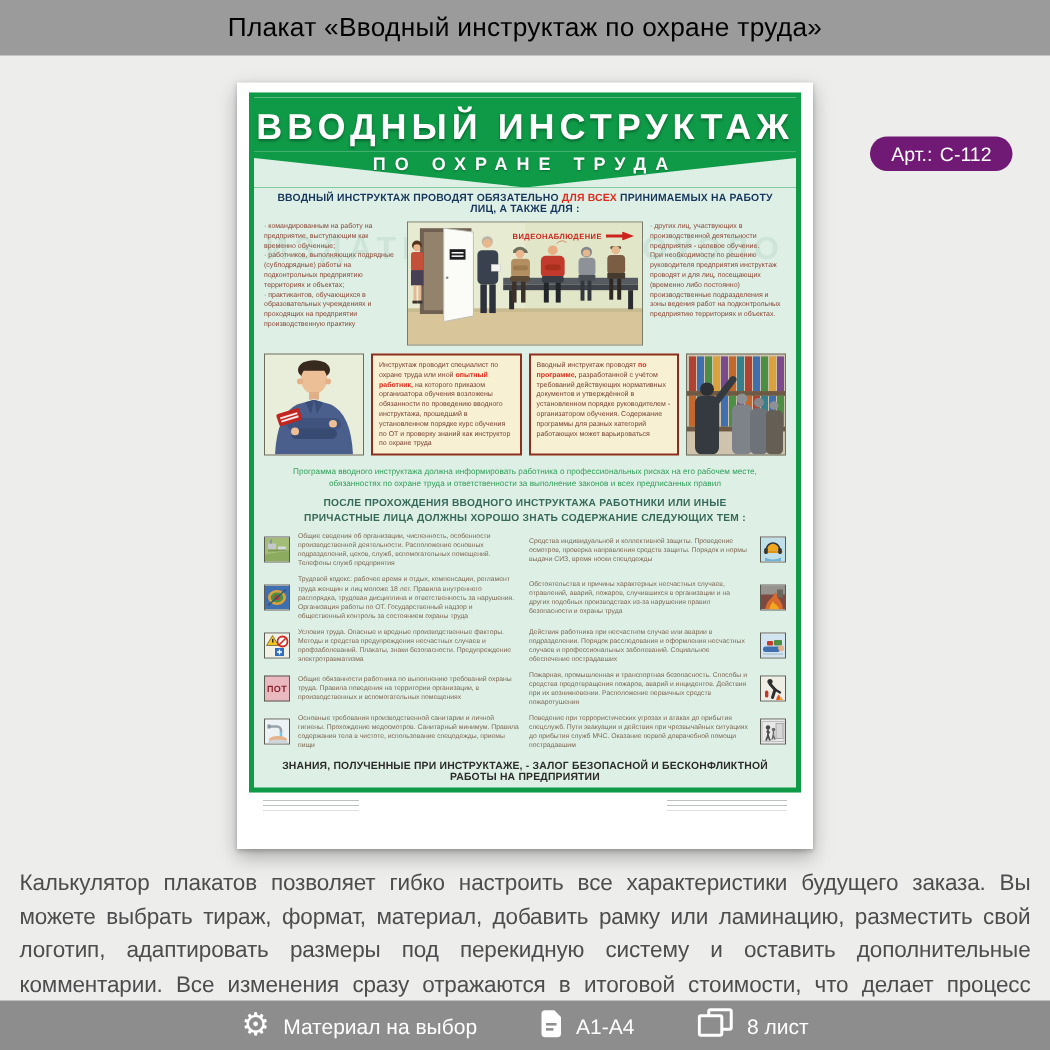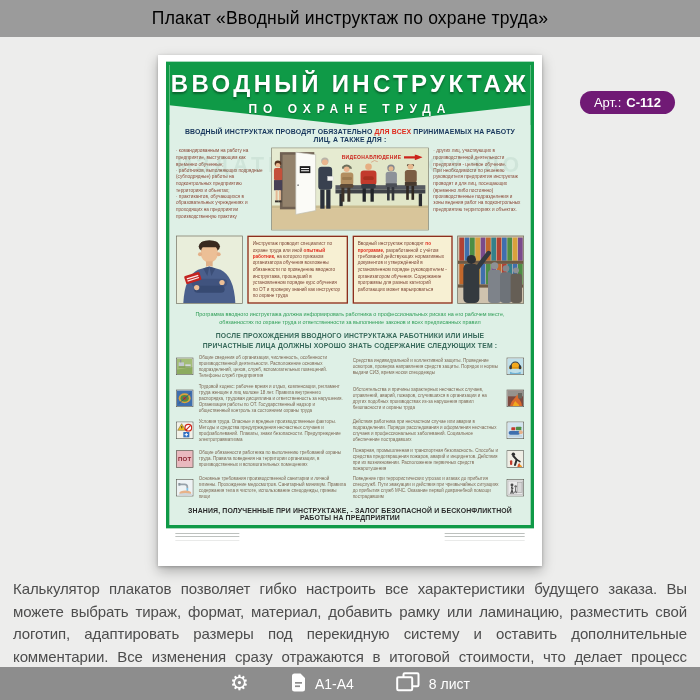--- a/index.html
+++ b/index.html
@@ -7,21 +7,21 @@
   body { font-family:"Liberation Sans","DejaVu Sans",sans-serif; background:#ededec; position:relative; }
 
   
   .header-bar { position:absolute; top:0; left:0; width:700px; height:37px; background:#9b9b9b;
     display:flex; align-items:center; justify-content:center; }
   .header-bar h1 { color:#000000; font-size:17.5px; font-weight:400; letter-spacing:.2px; }
 
   
   .art-badge { position:absolute; top:57px; right:25px; background:#701a75; color:#fff;
     border-radius:13px; padding:4px 14px; font-size:13px; display:flex; gap:5px; align-items:center;margin-top:34px; }
-  .art-badge b { font-weight:700; }
+  .art-badge b { font-weight:400; }
 
   
   .poster { position:absolute; left:158px; top:55px; width:384px; height:511px; background:#fff;
     box-shadow:0 5px 12px rgba(0,0,0,.28), 0 1px 3px rgba(0,0,0,.22); }
   .poster-scale { width:576px; height:766px; transform:scale(.66667); transform-origin:0 0;
     padding:10px 12px 0; position:relative; }
   .frame { border:5px solid #0f9a47; background:#def0e6; height:700px; overflow:hidden;
     display:flex; flex-direction:column; position:relative; }
 
   .watermark { position:absolute; left:0; width:100%; text-align:center; font-weight:700;
@@ -406,20 +406,21 @@
       <div class="imp imp-r"></div>
     </div>
   </div>
 </div>
 
 <p class="description">Калькулятор плакатов позволяет гибко настроить все характеристики будущего заказа. Вы можете выбрать тираж, формат, материал, добавить рамку или ламинацию, разместить свой логотип, адаптировать размеры под перекидную систему и оставить дополнительные комментарии. Все изменения сразу отражаются в итоговой стоимости, что делает процесс заказа быстрым и прозрачным</p>
 
 <div class="footer-bar">
   <div class="f-item">
     <span class="gear-glyph">⚙</span>
+    <span>Материал на выбор</span>
   </div>
   <div class="f-item">
     <span>
       <svg width="15" height="19" viewBox="0 0 15 19">
           <path d="M1 3 a2.5 2.5 0 0 1 2.5 -2.5 h6 l4.5 4.5 v11 a2.5 2.5 0 0 1 -2.5 2.5 h-8 a2.5 2.5 0 0 1 -2.5 -2.5 z" fill="#fff"></path>
           <rect x="4" y="9" width="7" height="1.7" fill="#8d8d8d"></rect>
           <rect x="4" y="12.4" width="5" height="1.7" fill="#8d8d8d"></rect>
         </svg>
     </span>
     <span>А1-А4</span>

